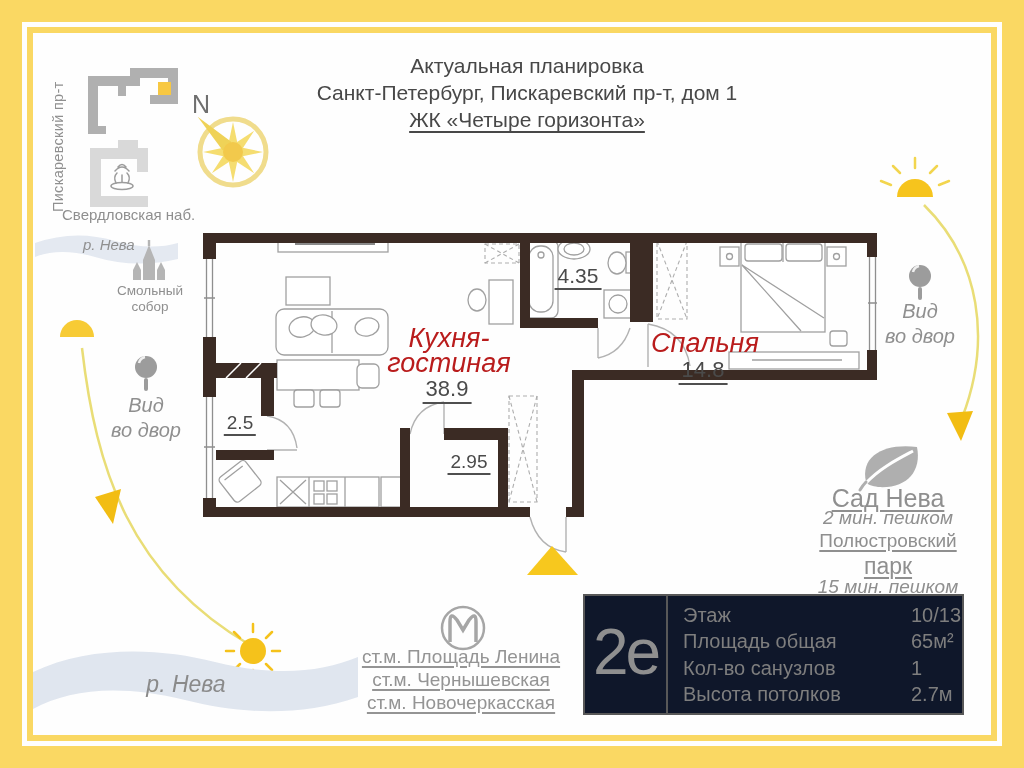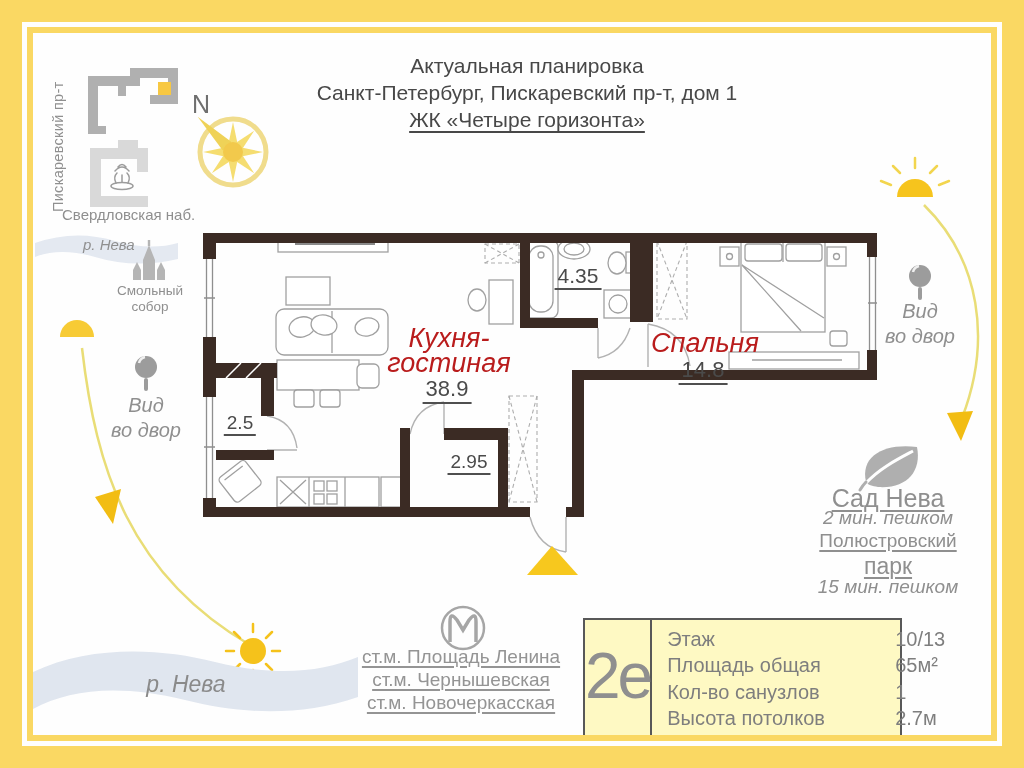--- a/index.html
+++ b/index.html
@@ -15,22 +15,22 @@
   .hdr{position:absolute;left:227px;top:52px;width:600px;text-align:center;color:#484848;
        font-size:21px;line-height:27px;font-weight:500;z-index:3}
   .hdr .ul{text-underline-offset:4px}
   .vstreet{position:absolute;left:50px;top:66px;height:146px;writing-mode:vertical-rl;
        transform:rotate(180deg);font-size:14.5px;color:#8F8F8F;z-index:3;letter-spacing:.3px}
   .small{font-size:15px}
   .tiny{font-size:13.5px}
   .area{font-size:22px;color:#4A4A4A;border-bottom:2px solid #4F4F4F;padding:0 3px 1px;font-weight:500}
   .room{font-size:27px;color:#b91c1c;font-style:italic}
   .nlabel{position:absolute;left:192px;top:90px;font-size:25px;color:#6F6F6F;z-index:3}
-  .card{position:absolute;left:583px;top:618px;width:319px;height:121px;border:2px solid #585858;
-        display:flex;box-sizing:border-box;background:#fef9c3;z-index:3}
+  .card{position:absolute;left:583px;top:594px;width:381px;height:121px;border:2px solid #585858;
+        display:flex;box-sizing:border-box;background:#0f172a;z-index:3}
   .card-type{width:81px;border-right:2px solid #585858;display:flex;align-items:center;
         justify-content:center;font-size:64px;color:#8F8F8F;letter-spacing:-3px;padding-bottom:6px}
   .card-rows{flex:1;display:flex;flex-direction:column;justify-content:center;padding:4px 0 4px 15px}
   .crow{display:grid;grid-template-columns:228px 1fr;font-size:20px;color:#7E7E7E;line-height:26.5px}
   .rv{padding-left:0}
 </style>
 </head>
 <body>
 
 <div class="page">

